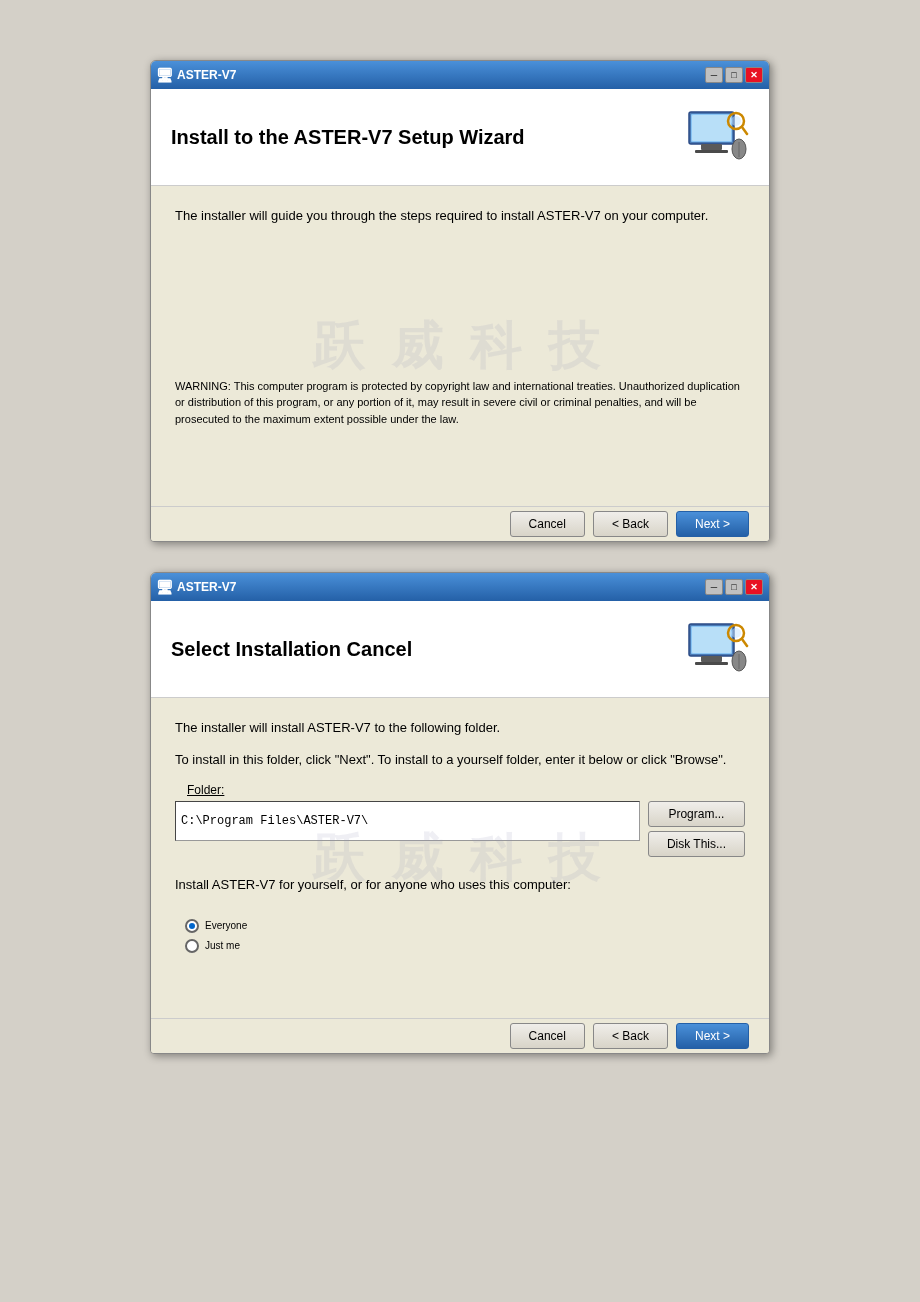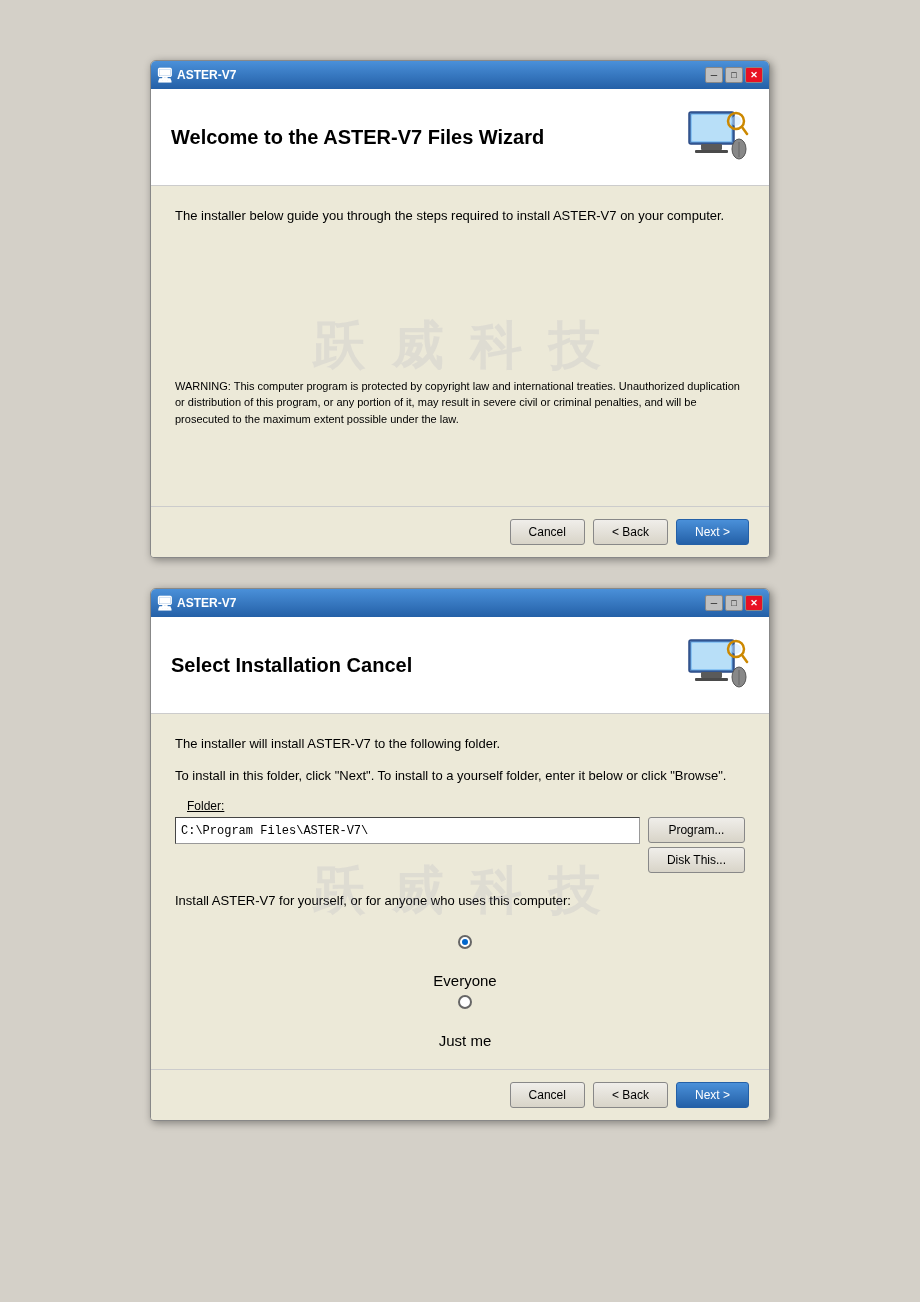--- a/index.html
+++ b/index.html
@@ -126,21 +126,21 @@
     .warning-text {
       font-size: 11px;
       color: #333;
       margin-top: 20px;
     }
 
     
     .wizard-footer {
       background: #ece9d8;
       border-top: 1px solid #ccc;
-      padding: 12px 20px;
+      padding: 4px 20px;
       display: flex;
       justify-content: flex-end;
       gap: 8px;
     }
 
     .btn {
       padding: 5px 18px;
       border: 1px solid #888;
       border-radius: 3px;
       background: linear-gradient(to bottom, #f0eeea, #d8d4c8);
@@ -175,21 +175,21 @@
       align-items: flex-start;
     }
 
     .folder-input {
       flex: 1;
       font-family: 'Courier New', monospace;
       font-size: 12px;
       padding: 3px 5px;
       border: 1px inset #999;
       background: white;
-      height: 27px;
+      height: 40px;
     }
 
     .folder-buttons {
       display: flex;
       flex-direction: column;
       gap: 4px;
     }
 
     
     .radio-section {
@@ -203,23 +203,22 @@
     .radio-group {
       display: flex;
       flex-direction: column;
       gap: 6px;
       margin-left: 10px;
     }
 
     .radio-item {
       display: flex;
       align-items: center;
-      gap: 23px;
-      font-size: 15px;
-      flex-direction: column;
+      gap: 6px;
+      font-size: 10px;
     }
 
     .radio-dot {
       width: 14px;
       height: 14px;
       border-radius: 50%;
       border: 2px solid #666;
       display: flex;
       align-items: center;
       justify-content: center;
@@ -254,42 +253,42 @@
       <span>ASTER-V7</span>
     </div>
     <div class="titlebar-buttons">
       <div class="tb-btn">─</div>
       <div class="tb-btn">□</div>
       <div class="tb-btn close">✕</div>
     </div>
   </div>
 
   <div class="wizard-header">
-    <div class="wizard-title">Welcome to the ASTER-V7 Files Wizard</div>
+    <div class="wizard-title">Install to the ASTER-V7 Setup Wizard</div>
     <svg class="computer-icon" viewBox="0 0 68 60">
       <rect x="8" y="5" width="45" height="32" rx="2" fill="#4a7ab5" stroke="#2a4a85" stroke-width="1.5"></rect>
       <rect x="10" y="7" width="41" height="28" rx="1" fill="#89c4f4"></rect>
 
       <rect x="11" y="8" width="39" height="26" rx="1" fill="#b8dff8"></rect>
 
       <rect x="20" y="37" width="21" height="6" rx="1" fill="#5a5a5a"></rect>
       <rect x="14" y="43" width="33" height="3" rx="1" fill="#4a4a4a"></rect>
 
       <ellipse cx="58" cy="42" rx="7" ry="10" fill="#888" stroke="#555" stroke-width="1"></ellipse>
       <line x1="58" y1="35" x2="58" y2="50" stroke="#666" stroke-width="1"></line>
 
       <circle cx="55" cy="14" r="8" fill="none" stroke="#cc8800" stroke-width="2.5"></circle>
       <circle cx="55" cy="14" r="5" fill="rgba(200,230,255,0.5)"></circle>
       <line x1="61" y1="20" x2="66" y2="27" stroke="#cc8800" stroke-width="2.5" stroke-linecap="round"></line>
     </svg>
   </div>
 
   <div class="wizard-body">
     <div class="watermark">跃  威  科  技</div>
-    <p>The installer below guide you through the steps required to install ASTER-V7 on your computer.</p>
+    <p>The installer will guide you through the steps required to install ASTER-V7 on your computer.</p>
     <div style="height: 120px;"></div>
     <p class="warning-text">WARNING: This computer program is protected by copyright law and international treaties. Unauthorized duplication or distribution of this program, or any portion of it, may result in severe civil or criminal penalties, and will be prosecuted to the maximum extent possible under the law.</p>
   </div>
 
   <div class="wizard-footer">
     <button class="btn">Cancel</button>
     <button class="btn">&lt; Back</button>
     <button class="btn primary">Next &gt;</button>
   </div>
 </div>

